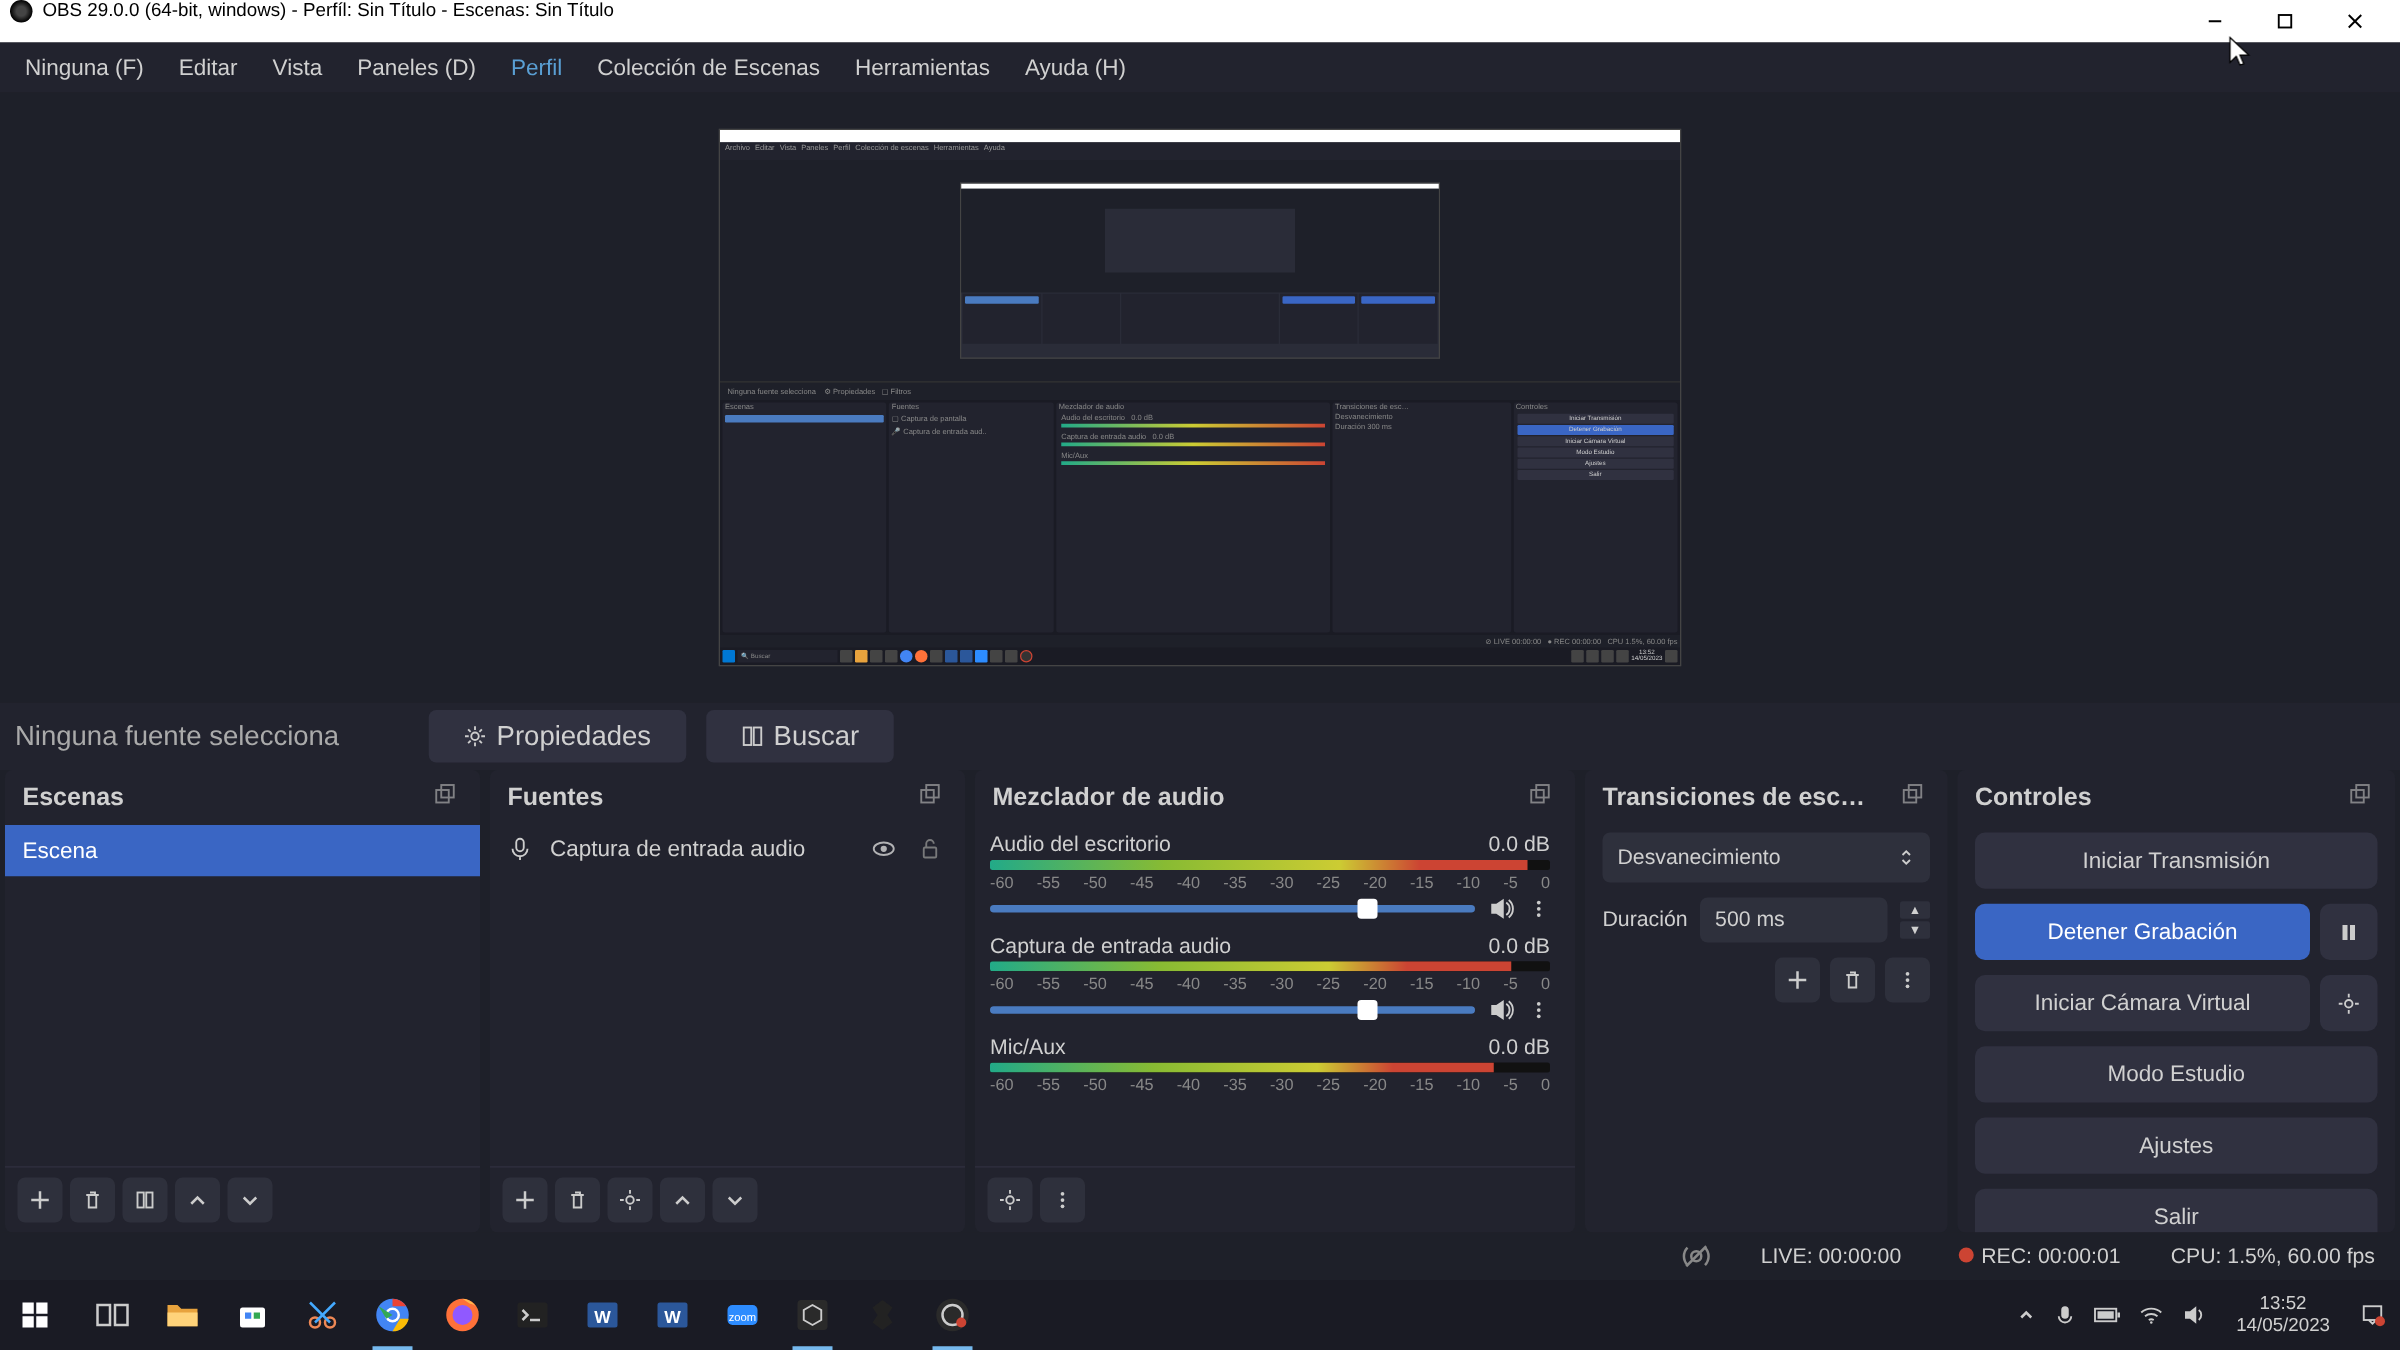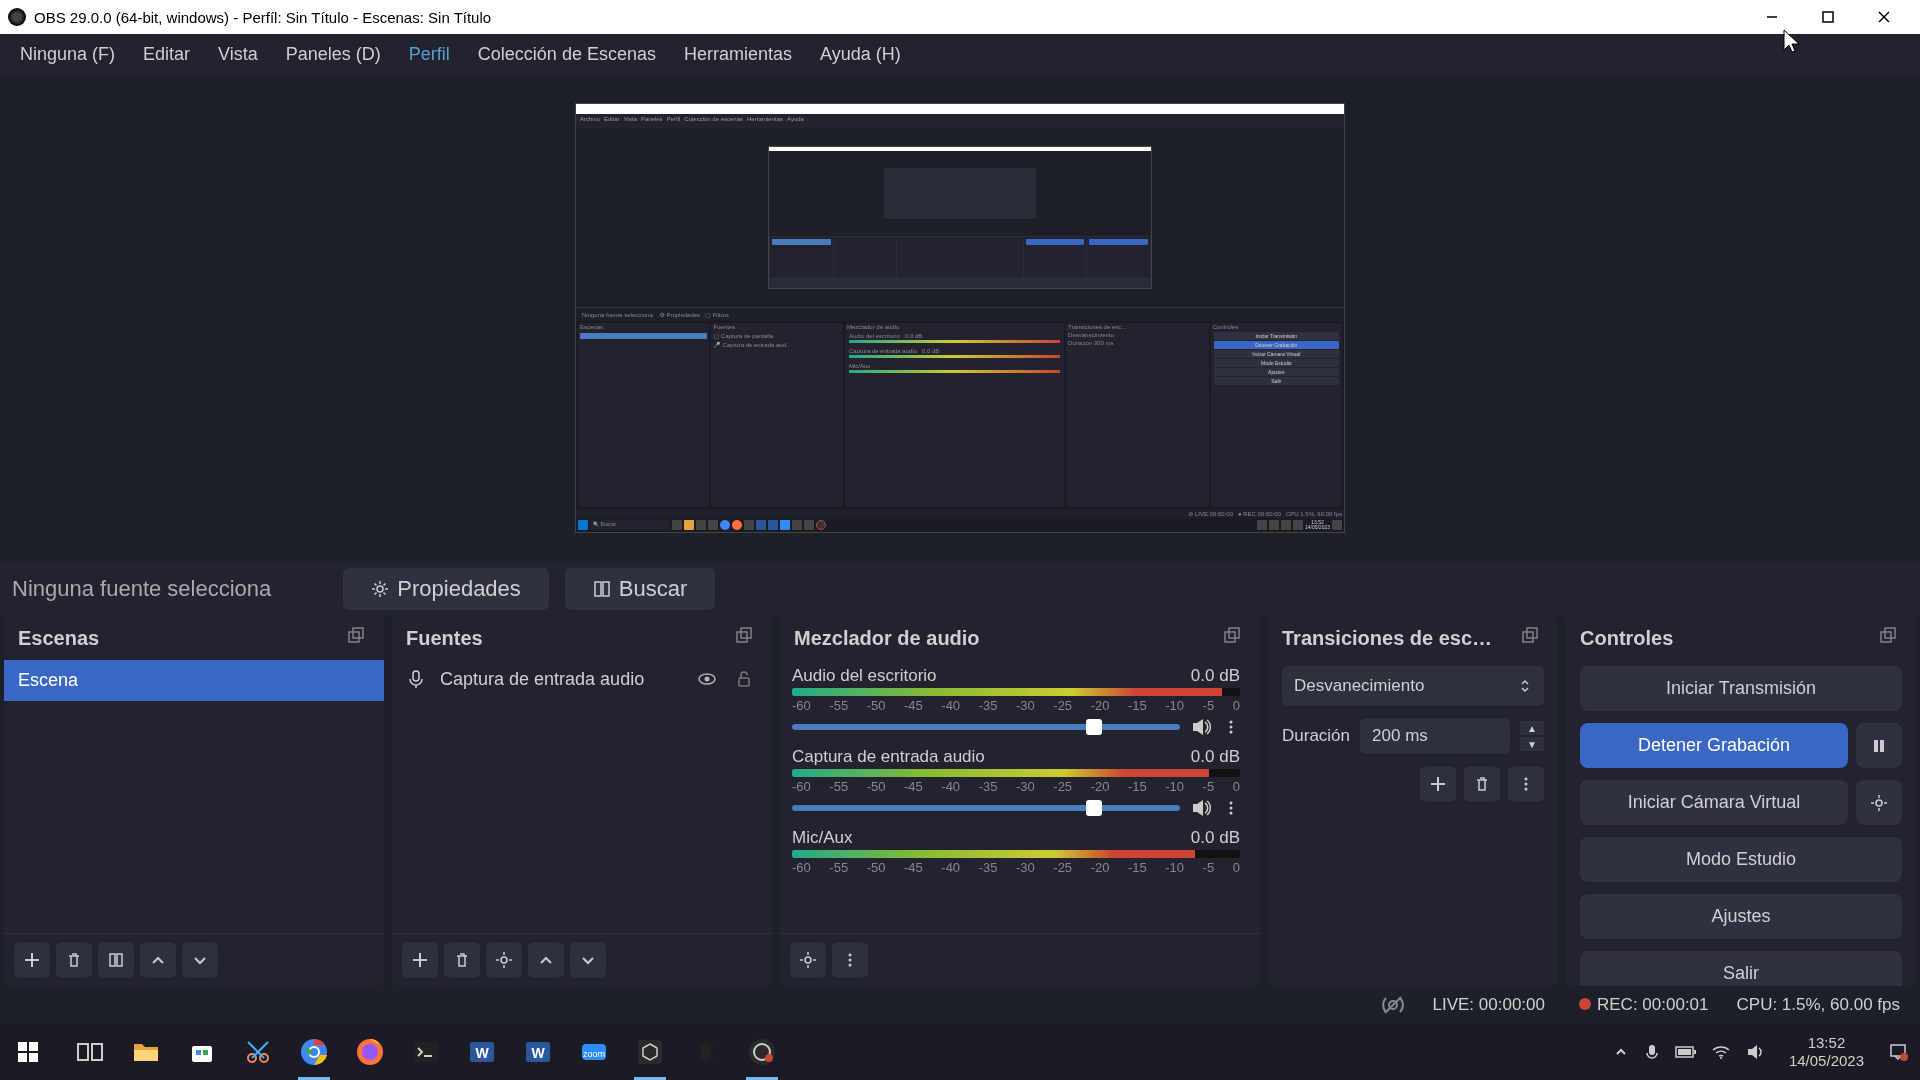--- a/index.html
+++ b/index.html
@@ -1,19 +1,19 @@
 <!DOCTYPE html>
 <html><head>
 <meta charset="utf-8">
 <style>
 * { margin: 0; padding: 0; box-sizing: border-box; font-family: 'Segoe UI', Tahoma, sans-serif; }
 body { background: #1e2029; color: #d0d0d0; width: 1920px; height: 1080px; overflow: hidden; display: flex; flex-direction: column; }
 
 
-.titlebar { background: #fff; color: #000; height: 34px; display: flex; align-items: center; padding: 0 8px; font-size: 15px; }
+.titlebar { background: #fff; color: #000; height: 34px; display: flex; align-items: flex-start; padding: 0 8px; font-size: 15px; }
 .titlebar .logo { width: 18px; height: 18px; border-radius: 50%; background: radial-gradient(circle, #444 30%, #000 70%); margin-right: 8px; }
 .titlebar .spacer { flex: 1; }
 .titlebar .winbtn { width: 56px; height: 34px; display: flex; align-items: center; justify-content: center; font-size: 16px; }
 
 
 .menubar { background: #22232e; height: 40px; display: flex; align-items: center; padding: 0 6px; font-size: 18px; }
 .menubar .menuitem { padding: 6px 14px; cursor: pointer; }
 .menubar .menuitem.active { color: #5a9fd4; }
 
 
@@ -75,21 +75,21 @@
 .spinner { width: 24px; display:flex; flex-direction:column; }
 .spinner span { height:14px; background:#2e303c; display:flex; align-items:center; justify-content:center; font-size:10px; cursor:pointer; border-radius:2px; margin:1px 0;}
 
 .ctrl-btn { background: #303140; margin: 6px 14px; padding: 12px; border-radius: 8px; text-align: center; font-size: 18px; cursor: pointer; }
 .ctrl-btn.primary { background: #3a66c4; color: #fff; }
 .ctrl-row { display: flex; gap: 8px; margin: 6px 14px; }
 .ctrl-row .ctrl-btn { flex: 1; margin: 0; }
 .ctrl-row .side { width: 46px; background:#303140; border-radius:8px; display:flex; align-items:center; justify-content:center; cursor:pointer; }
 
 
-.statusbar { background: #1e2029; height: 38px; display: flex; align-items: center; justify-content: flex-end; gap: 28px; padding: 0 20px; font-size: 17px; }
+.statusbar { background: #1e2029; height: 38px; display: flex; align-items: center; justify-content: flex-end; gap: 40px; padding: 0 20px; font-size: 17px; }
 .status-dot { width: 12px; height: 12px; border-radius: 50%; background: #c43; display: inline-block; margin: 0 6px; }
 
 
 .taskbar { background: #1a1b24; height: 56px; display: flex; align-items: center; }
 .taskbar .start { width: 56px; height: 56px; display: flex; align-items: center; justify-content: center; background:#1a1b24; }
 .taskbar .search { flex: 0 0 440px; background: #22232e; height: 46px; margin: 4px; border-radius: 2px; display: flex; align-items: center; padding: 0 16px; gap: 14px; font-size: 20px; position:relative; overflow:hidden; }
 .taskbar .search .deco { position:absolute; right:0; top:0; bottom:0; width:120px; background: radial-gradient(circle at 70% 60%, #e8a 10%, #7c7 30%, #58c 60%, transparent 70%); opacity:.6; }
 .taskbar .apps { display: flex; gap: 4px; flex:1; padding-left:8px; }
 .taskbar .app { width: 52px; height: 56px; display: flex; align-items: center; justify-content: center; cursor: pointer; position:relative; }
 .taskbar .app.active::after { content:''; position:absolute; bottom:0; left:10px; right:10px; height:3px; background:#76b9ed; }
@@ -525,21 +525,21 @@
       <div class="trans-row">
         <div class="trans-select">
           <span>Desvanecimiento</span>
           <svg width="14" height="14">
               <path d="M4 5l3-3 3 3M4 9l3 3 3-3" fill="none" stroke="#ccc" stroke-width="1.5"></path>
             </svg>
         </div>
       </div>
       <div class="trans-row">
         <span>Duración</span>
-        <div class="trans-input"><span>200 ms</span></div>
+        <div class="trans-input"><span>500 ms</span></div>
         <div class="spinner">
             <span>▲</span>
             <span>▼</span>
           </div>
       </div>
       <div class="trans-row" style="gap:8px;justify-content:flex-end">
         <div class="iconbtn">
             <svg width="18" height="18">
               <line x1="9" y1="2" x2="9" y2="16" stroke="#ccc" stroke-width="2"></line>
               <line x1="2" y1="9" x2="16" y2="9" stroke="#ccc" stroke-width="2"></line>

